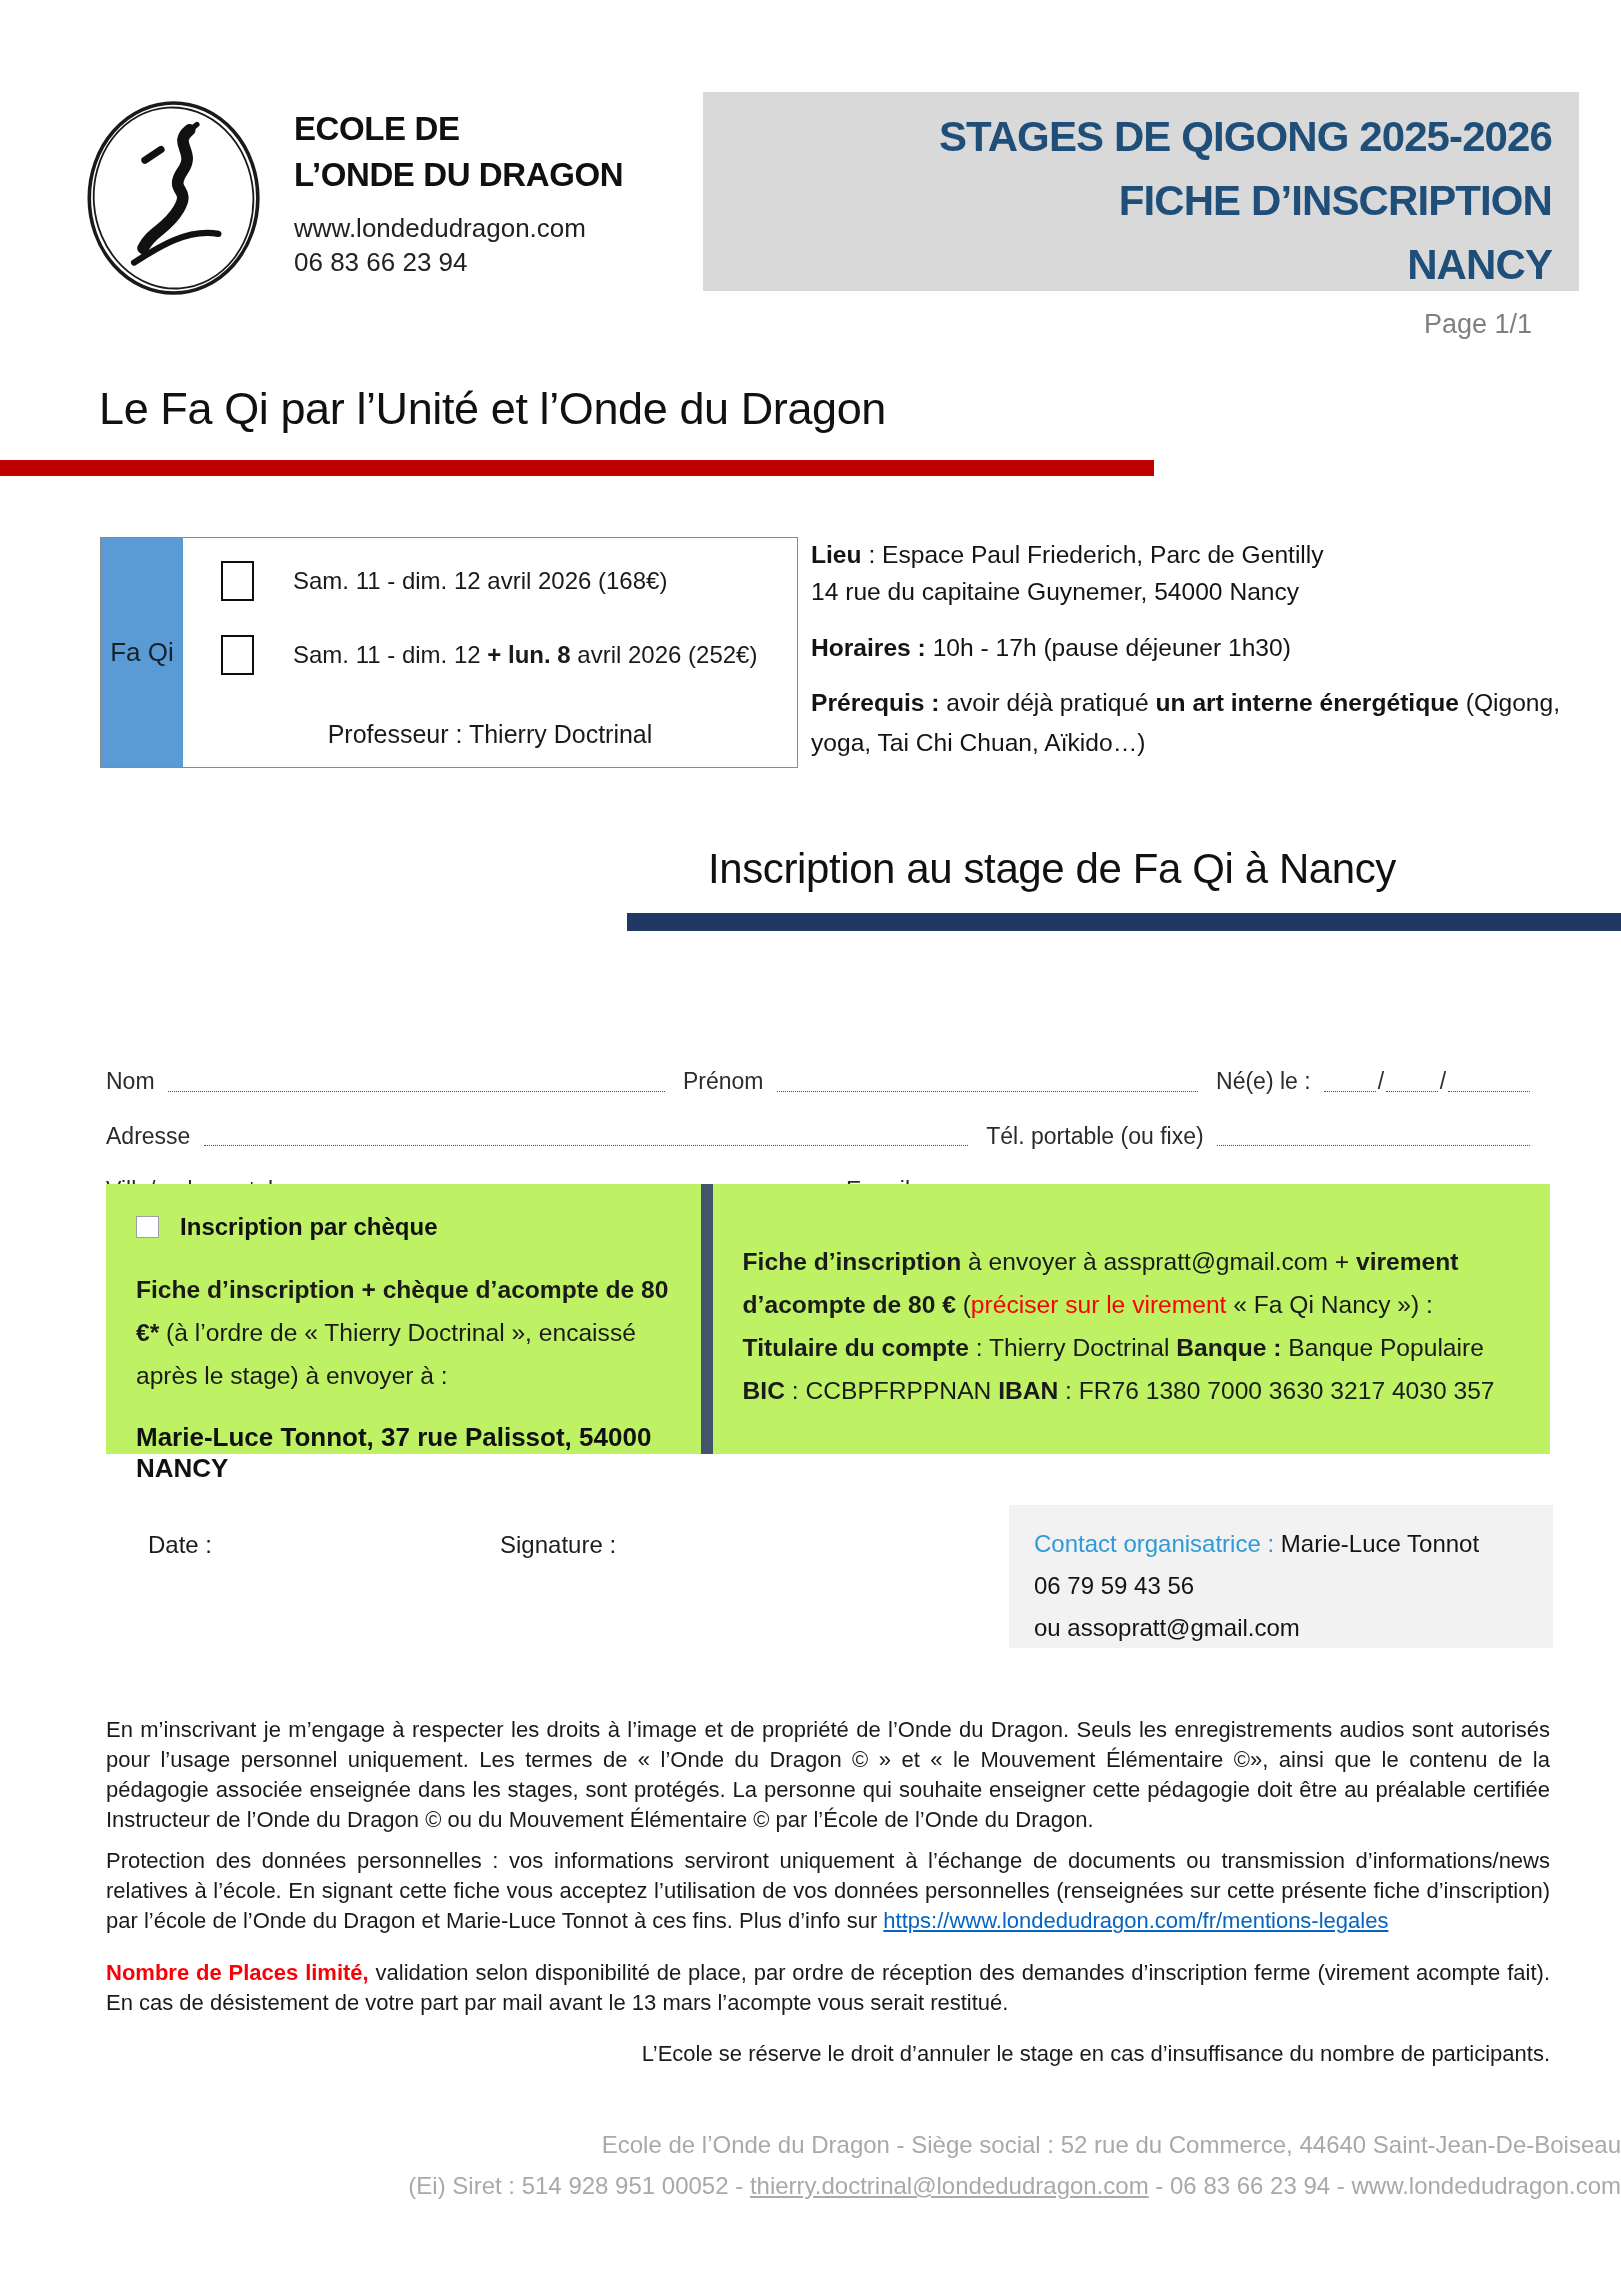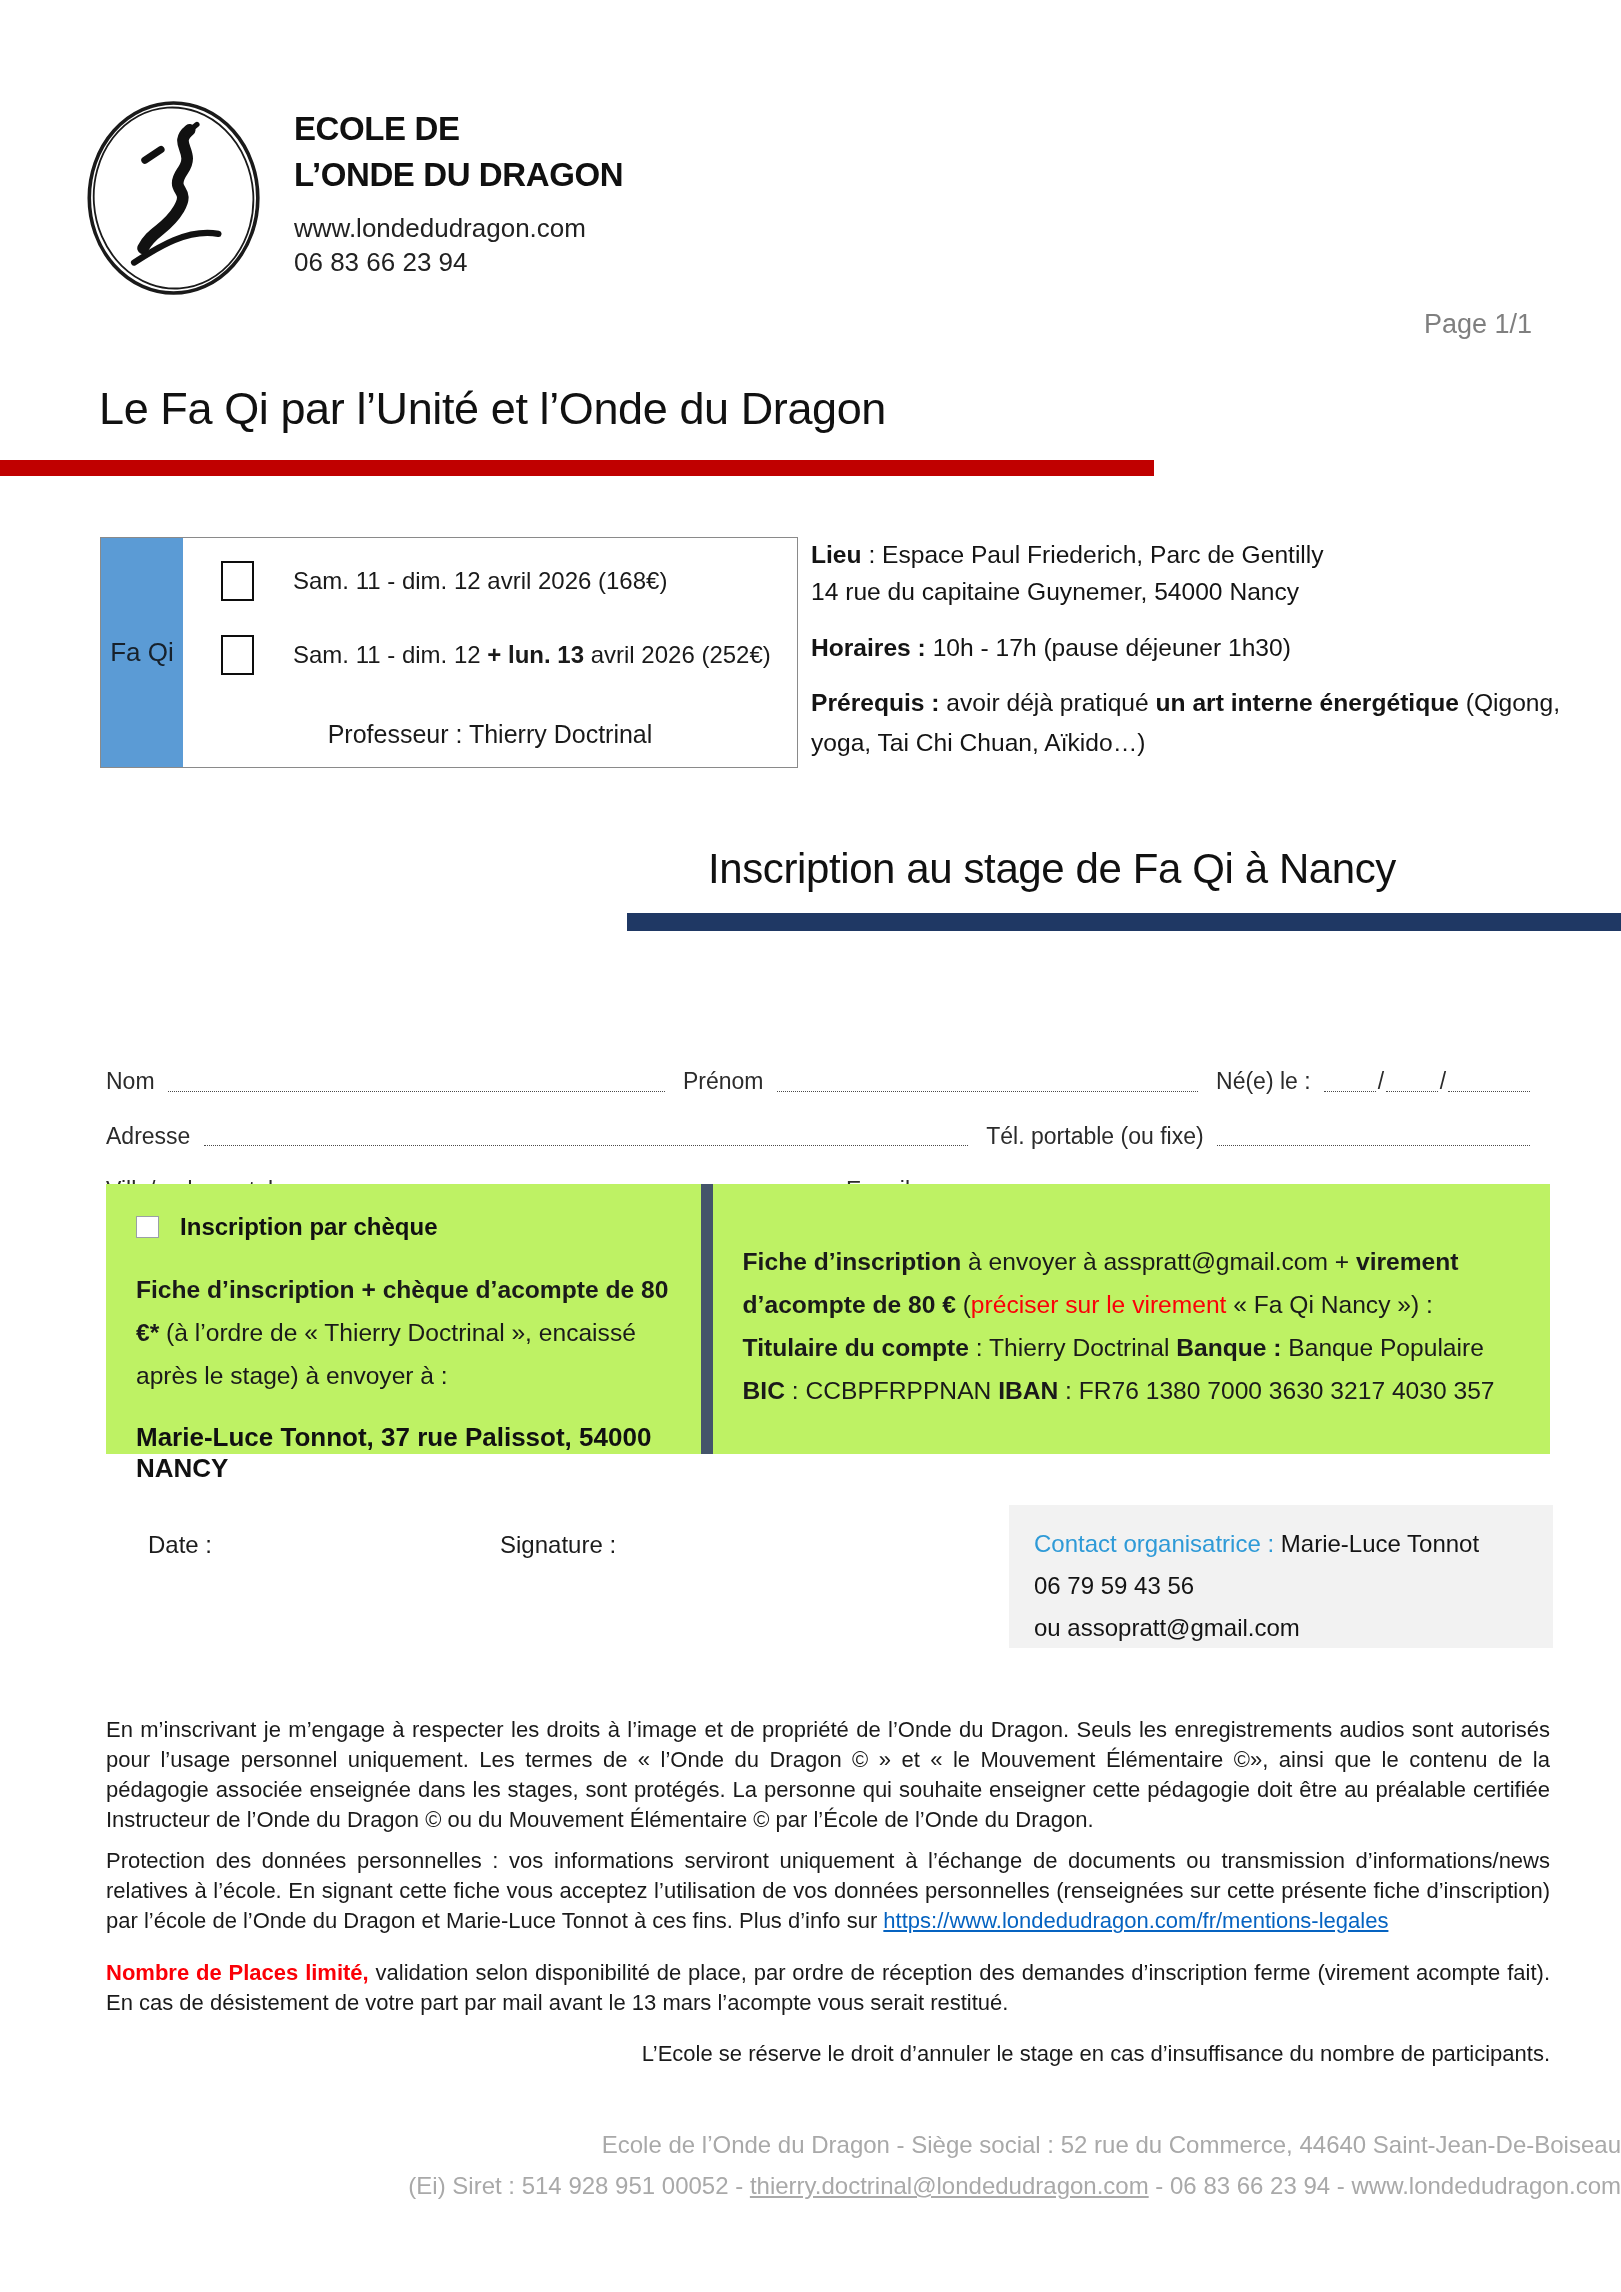--- a/index.html
+++ b/index.html
@@ -109,36 +109,41 @@
     </svg>
   </div>
 
   <div class="org-block">
     <div class="org-name">ECOLE DE</div>
     <div class="org-name">L’ONDE DU DRAGON</div>
     <div class="org-site">www.londedudragon.com</div>
     <div class="org-phone">06 83 66 23 94</div>
   </div>
 
+  <div class="title-box">
+    <div class="bline">STAGES DE QIGONG 2025-2026</div>
+    <div class="bline">FICHE D’INSCRIPTION</div>
+    <div class="bline">NANCY</div>
+  </div>
 
   <div class="page-label">Page 1/1</div>
 
   <div class="main-title">Le Fa Qi par l’Unité et l’Onde du Dragon</div>
   <div class="red-bar"></div>
 
   <div class="stage-table">
     <div class="stage-cell">Fa Qi</div>
     <div class="stage-content">
       <div class="opt-row">
         <span class="cb"></span>
         <span class="opt-label"><span>Sam. 11 - dim. 12 avril 2026 (168€)</span></span>
       </div>
       <div class="opt-row">
         <span class="cb"></span>
-        <span class="opt-label"><span>Sam. 11 - dim. 12 </span><span class="b">+ lun. 13</span><span> avril 2026 (252€)</span></span>
+        <span class="opt-label"><span>Sam. 11 - dim. 12 </span><span class="b">+ lun. 8</span><span> avril 2026 (252€)</span></span>
       </div>
       <div class="professor-line"><span>Professeur :  Thierry Doctrinal</span></div>
     </div>
   </div>
 
   <div class="stage-info">
     <div class="info-line"><span class="b">Lieu</span><span> :  Espace Paul Friederich, Parc de Gentilly</span></div>
     <div class="info-line">14 rue du capitaine Guynemer, 54000 Nancy</div>
     <div class="info-line info-gap"><span class="b">Horaires :</span><span>  10h - 17h (pause déjeuner 1h30)</span></div>
     <div class="prereq"><span class="b">Prérequis :</span><span> avoir déjà pratiqué </span><span class="b">un art interne énergétique</span><span> (Qigong, yoga, Tai Chi Chuan, Aïkido…)</span></div>

